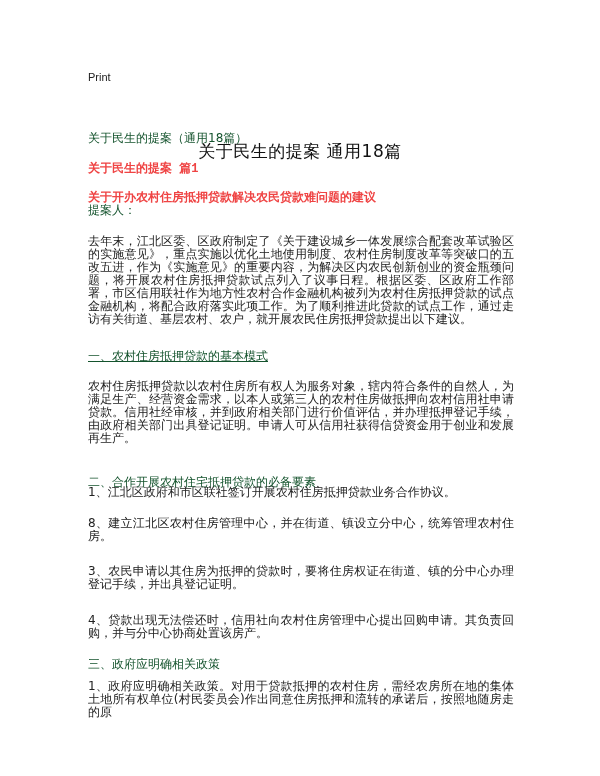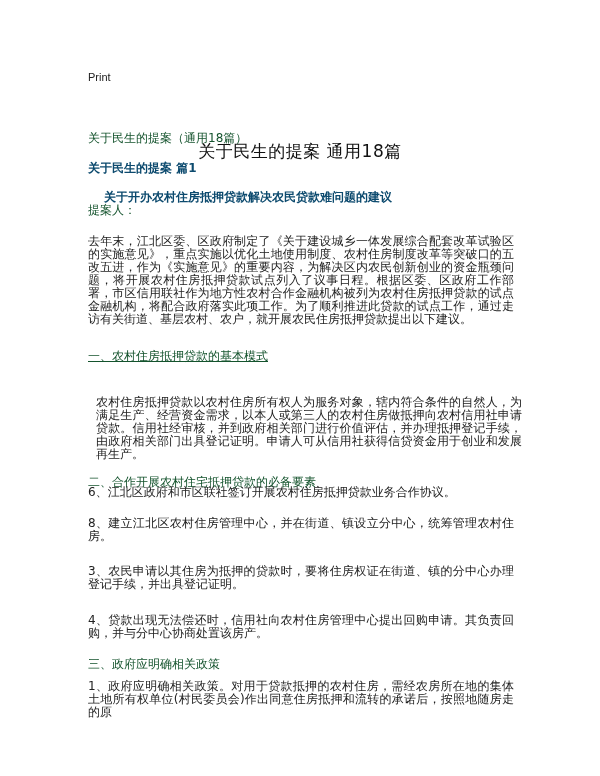--- a/index.html
+++ b/index.html
@@ -1,46 +1,46 @@
 <!DOCTYPE html>
 <html><head>
 <meta charset="utf-8">
 <style>
   html, body { margin:0; padding:0; background:#ffffff; }
   body { width:600px; height:776px; overflow:hidden; position:relative;
          font-family:"DejaVu Sans", sans-serif; color:#1a1a1a; }
   .print { position:absolute; left:88px; top:71px; font-family:Liberation Sans, sans-serif; font-size:11px; color:#222; }
   .title { position:absolute; left:0; width:600px; top:92px; text-align:center; font-size:17px; color:#111; letter-spacing:0.5px;margin-top:48px; }
   .line { position:absolute; left:88px; font-size:12px; white-space:nowrap; color:#14532d; }
-  .bold { font-weight:bold; color:#0c4a6e; }
+  .bold { font-weight:bold; color:#ef4444;font-family:Liberation Mono, monospace; }
   .para { position:absolute; left:88px; width:426px; font-size:12px; line-height:13px; color:#222; text-align:justify; word-break:break-all; }
 </style>
 </head>
 <body>
 
 <div class="print">Print</div>
 
 <div class="title">关于民生的提案 通用18篇</div>
 
 <div class="line" style="top:130px;">关于民生的提案（通用18篇）</div>
 
 <div class="line bold" style="top:160px;">关于民生的提案 篇1</div>
 
-<div class="line bold" style="top:189px;margin-left:16px;">关于开办农村住房抵押贷款解决农民贷款难问题的建议</div>
+<div class="line bold" style="top:189px;">关于开办农村住房抵押贷款解决农民贷款难问题的建议</div>
 
 <div class="line" style="top:202px;">提案人：</div>
 
 <div class="para" style="top:235px;">去年末，江北区委、区政府制定了《关于建设城乡一体发展综合配套改革试验区的实施意见》，重点实施以优化土地使用制度、农村住房制度改革等突破口的五改五进，作为《实施意见》的重要内容，为解决区内农民创新创业的资金瓶颈问题，将开展农村住房抵押贷款试点列入了议事日程。根据区委、区政府工作部署，市区信用联社作为地方性农村合作金融机构被列为农村住房抵押贷款的试点金融机构，将配合政府落实此项工作。为了顺利推进此贷款的试点工作，通过走访有关街道、基层农村、农户，就开展农民住房抵押贷款提出以下建议。</div>
 
 <div class="line" style="top:348px;text-decoration:underline;">一、农村住房抵押贷款的基本模式</div>
 
-<div class="para" style="top:396px;margin-left:8px;">农村住房抵押贷款以农村住房所有权人为服务对象，辖内符合条件的自然人，为满足生产、经营资金需求，以本人或第三人的农村住房做抵押向农村信用社申请贷款。信用社经审核，并到政府相关部门进行价值评估，并办理抵押登记手续，由政府相关部门出具登记证明。申请人可从信用社获得信贷资金用于创业和发展再生产。</div>
+<div class="para" style="top:380px;">农村住房抵押贷款以农村住房所有权人为服务对象，辖内符合条件的自然人，为满足生产、经营资金需求，以本人或第三人的农村住房做抵押向农村信用社申请贷款。信用社经审核，并到政府相关部门进行价值评估，并办理抵押登记手续，由政府相关部门出具登记证明。申请人可从信用社获得信贷资金用于创业和发展再生产。</div>
 
 <div class="line" style="top:460px;margin-top:14px;">二、合作开展农村住宅抵押贷款的必备要素</div>
 
-<div class="para" style="top:486px;">6、江北区政府和市区联社签订开展农村住房抵押贷款业务合作协议。</div>
+<div class="para" style="top:486px;">1、江北区政府和市区联社签订开展农村住房抵押贷款业务合作协议。</div>
 <div class="para" style="top:517px;">8、建立江北区农村住房管理中心，并在街道、镇设立分中心，统筹管理农村住房。</div>
 <div class="para" style="top:565px;">3、农民申请以其住房为抵押的贷款时，要将住房权证在街道、镇的分中心办理登记手续，并出具登记证明。</div>
 <div class="para" style="top:614px;">4、贷款出现无法偿还时，信用社向农村住房管理中心提出回购申请。其负责回购，并与分中心协商处置该房产。</div>
 
 <div class="line" style="top:656px;">三、政府应明确相关政策</div>
 
 <div class="para" style="top:680px;">1、政府应明确相关政策。对用于贷款抵押的农村住房，需经农房所在地的集体土地所有权单位(村民委员会)作出同意住房抵押和流转的承诺后，按照地随房走的原</div>
 
 </body></html>

